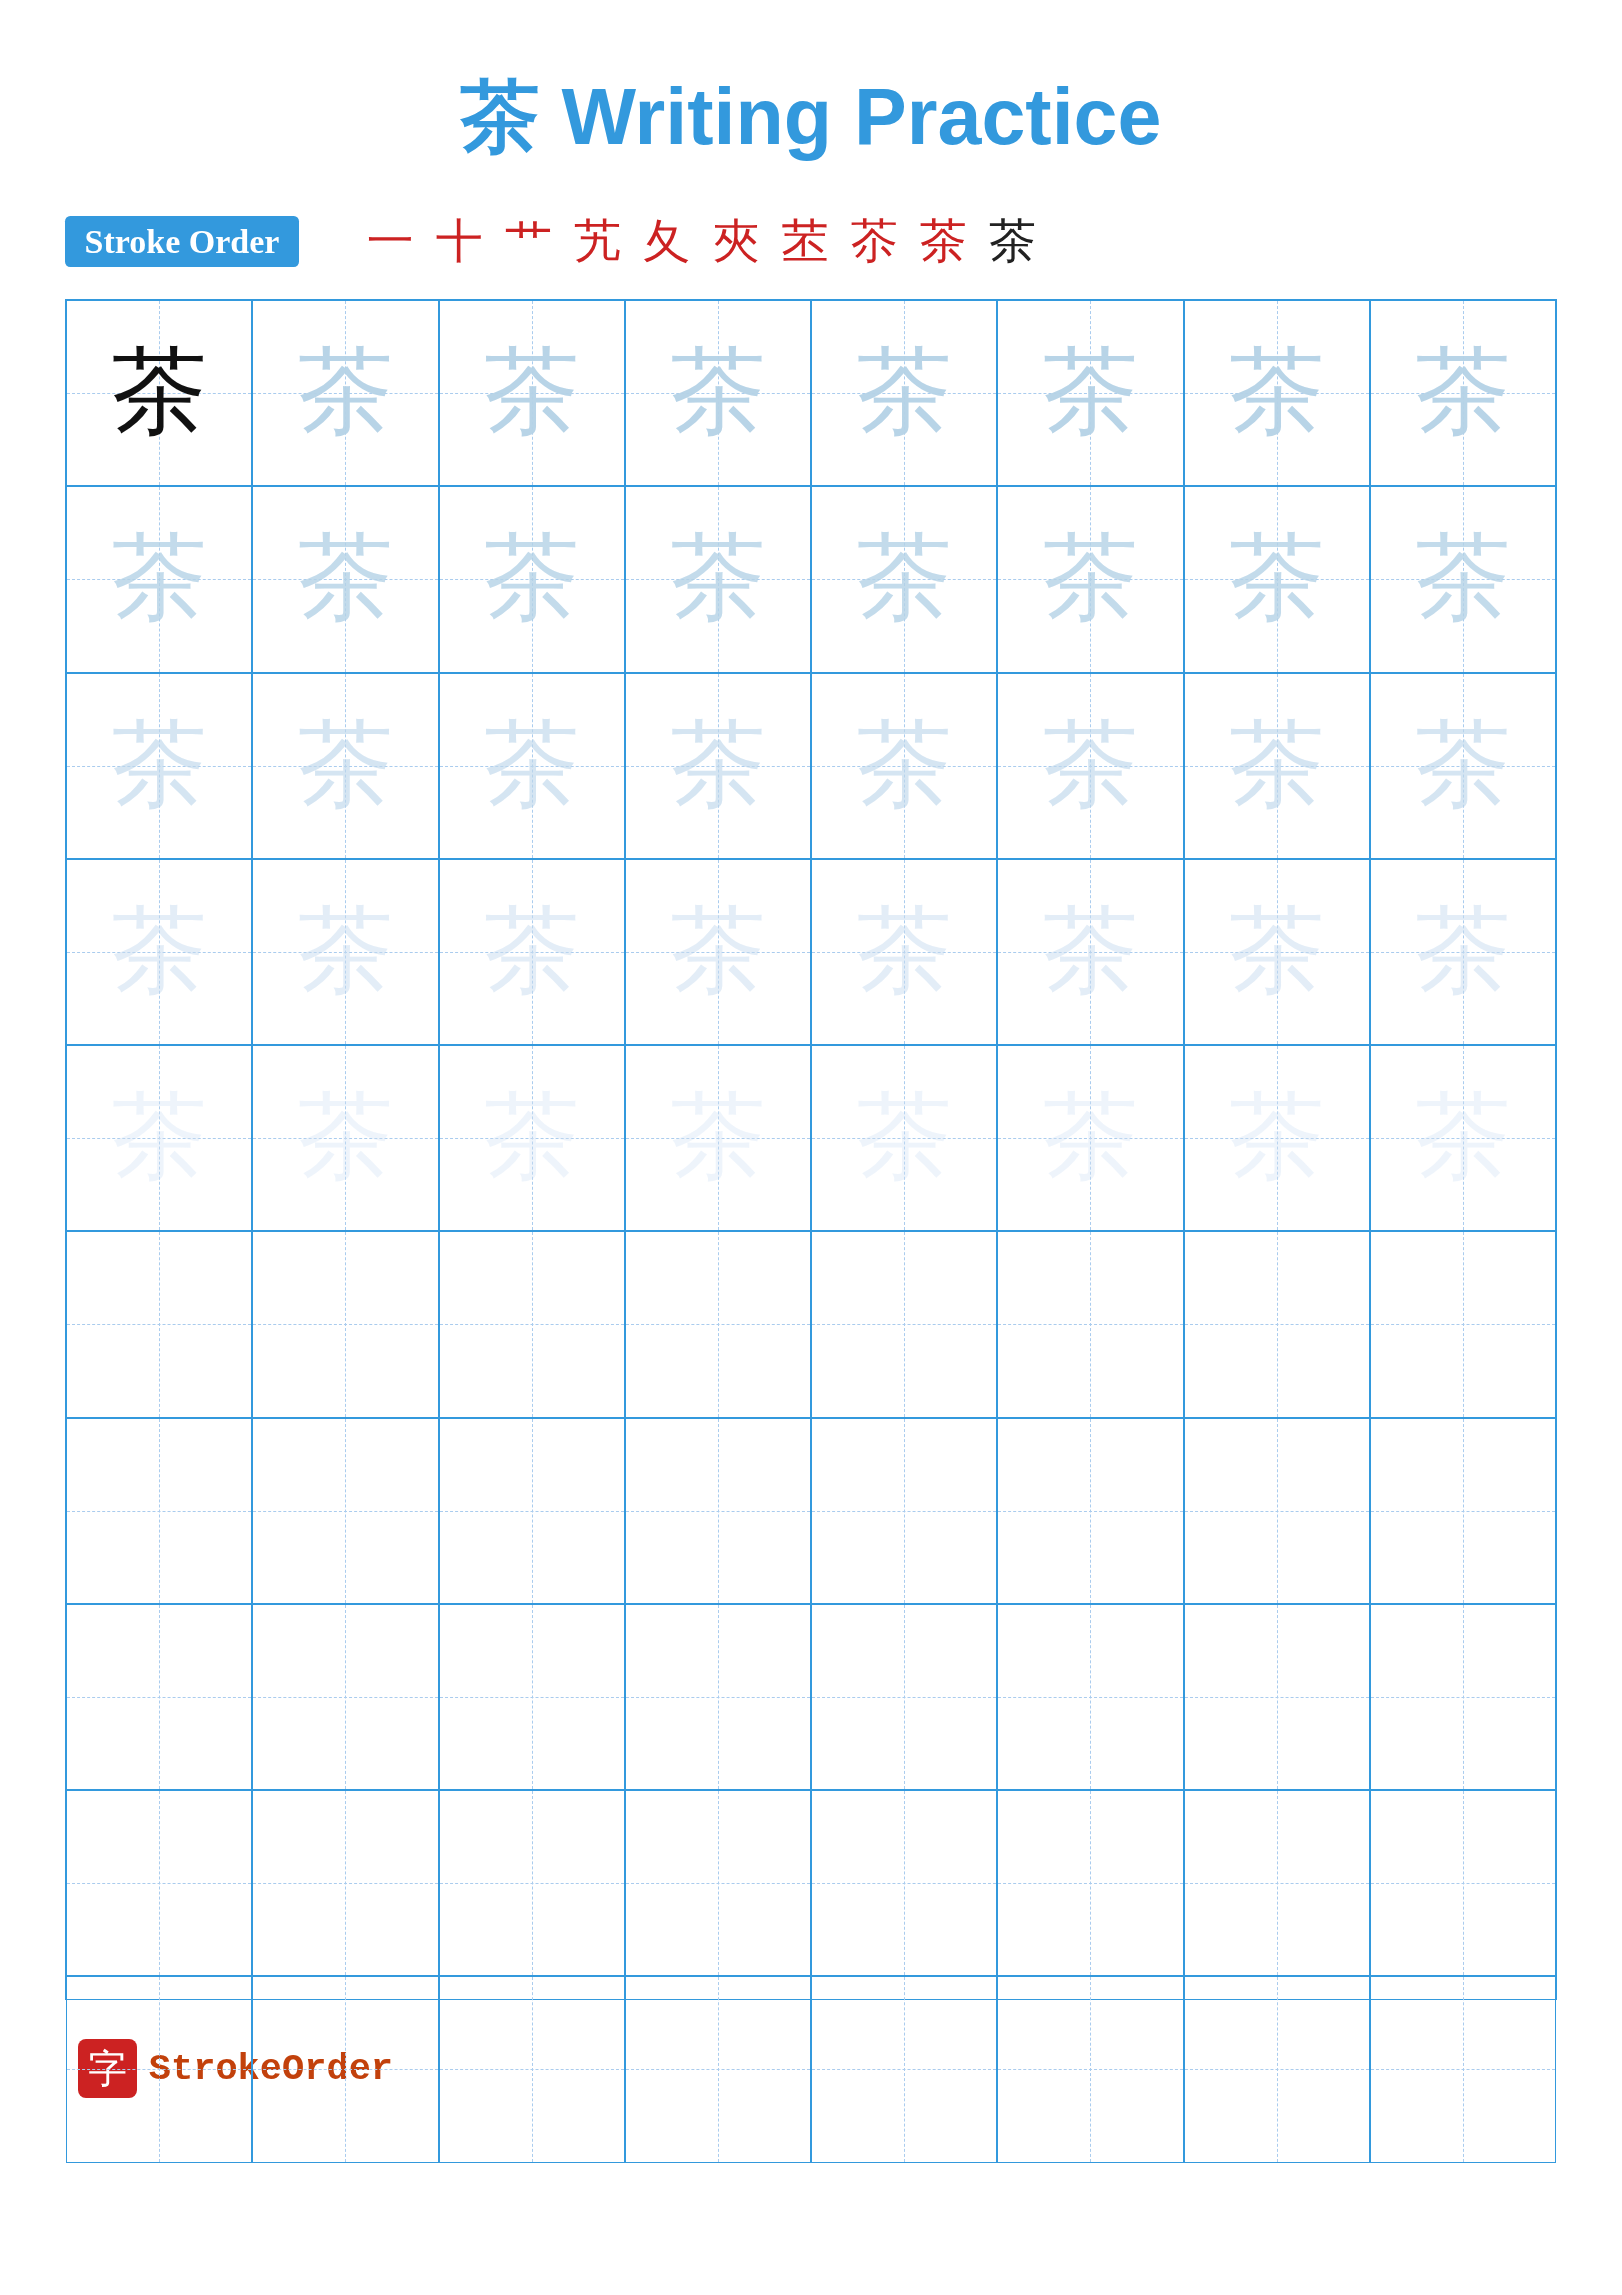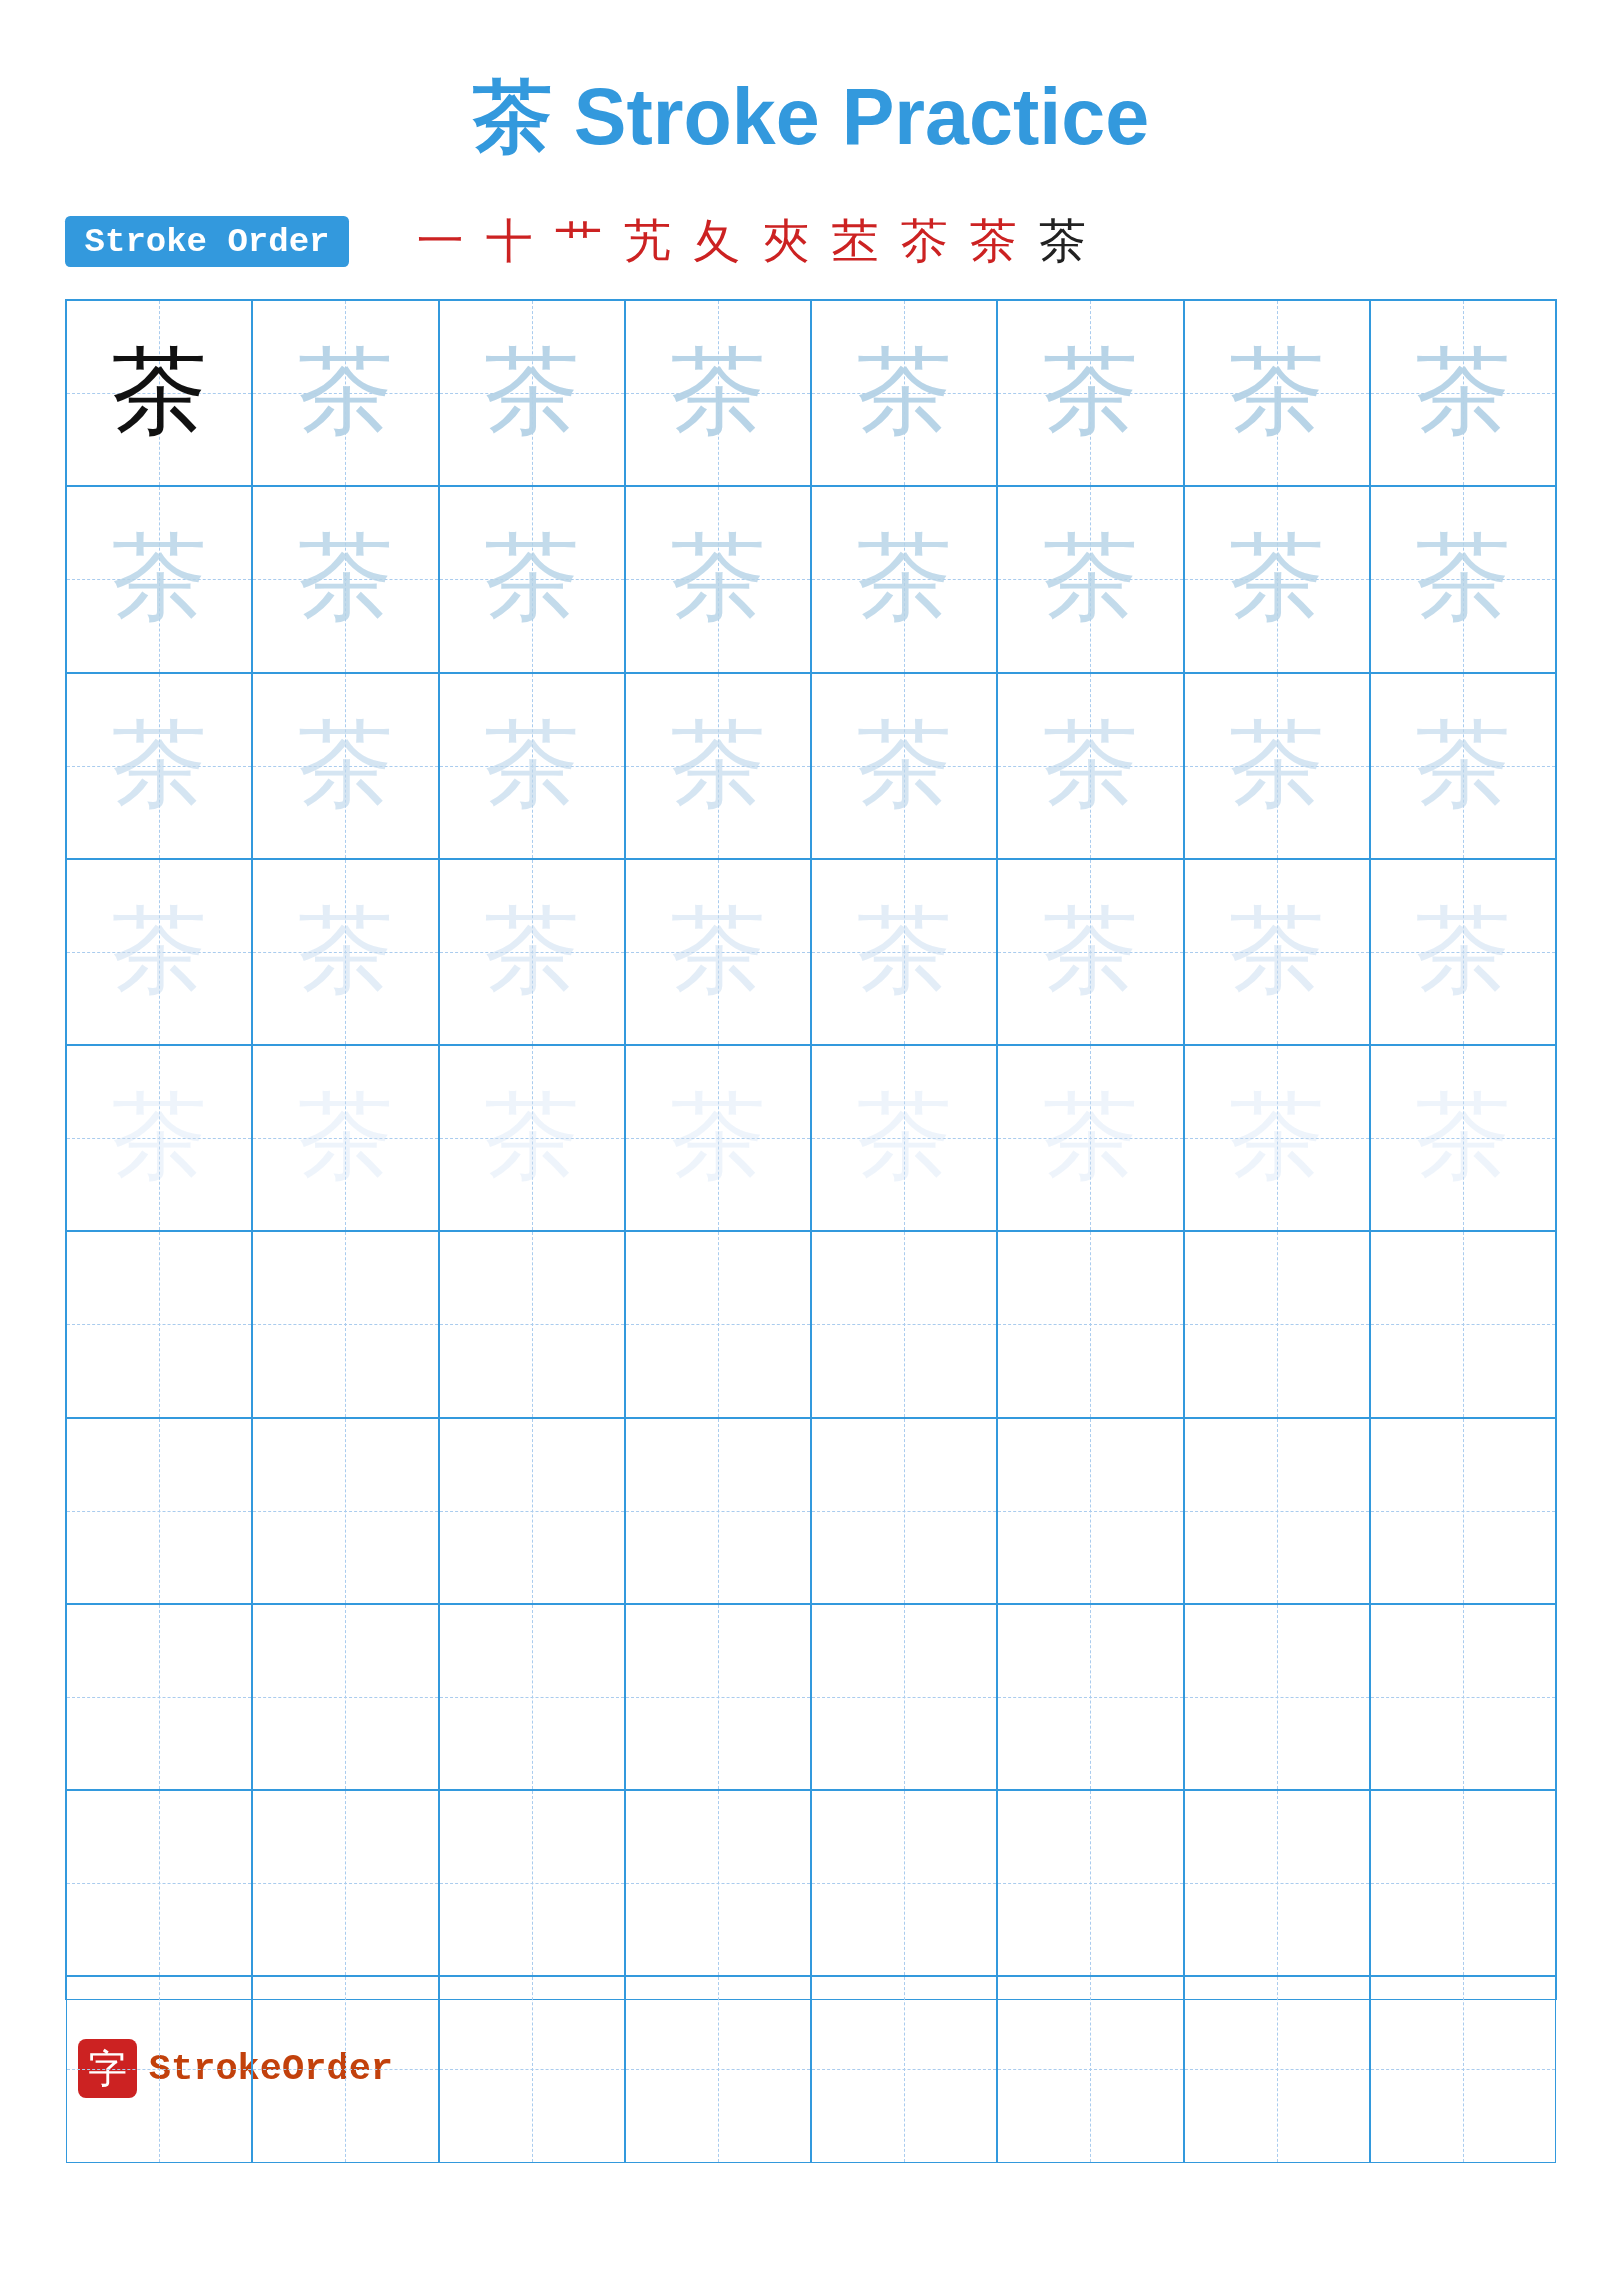--- a/index.html
+++ b/index.html
@@ -28,21 +28,21 @@
       align-items: center;
       margin-bottom: 26px;
       gap: 19.6px;
     }
 
     .stroke-order-badge {
       background: #3399dd;
       color: white;
       font-size: 34px;
       font-weight: bold;
-      font-family: Liberation Mono, monospace;
+      font-family: Liberation Serif, serif;
       padding: 6.5px 19.6px;
       border-radius: 5.2px;
       white-space: nowrap;
     }
 
     .stroke-sequence {
       font-size: 47px;
       color: #cc2222;
       letter-spacing: 5.2px;
       font-family: serif;
@@ -145,21 +145,21 @@
     .brand-name {
       font-size: 37px;
       font-weight: bold;
       color: #c2410c;
       font-family: Liberation Mono, monospace;
     }
   </style>
 </head>
 <body>
 
-<h1 class="page-title">茶 Stroke Practice</h1>
+<h1 class="page-title">茶 Writing Practice</h1>
 
 <div class="stroke-order-row">
   <span class="stroke-order-badge">Stroke Order</span>
   <span class="stroke-sequence">一 十 艹 艽 夂 夾 苤 苶 茶 <span class="black">茶</span></span>
 </div>
 
 <div class="practice-grid">
 
 <div class="grid-cell">
       <span class="cell-char op-solid">茶</span>

